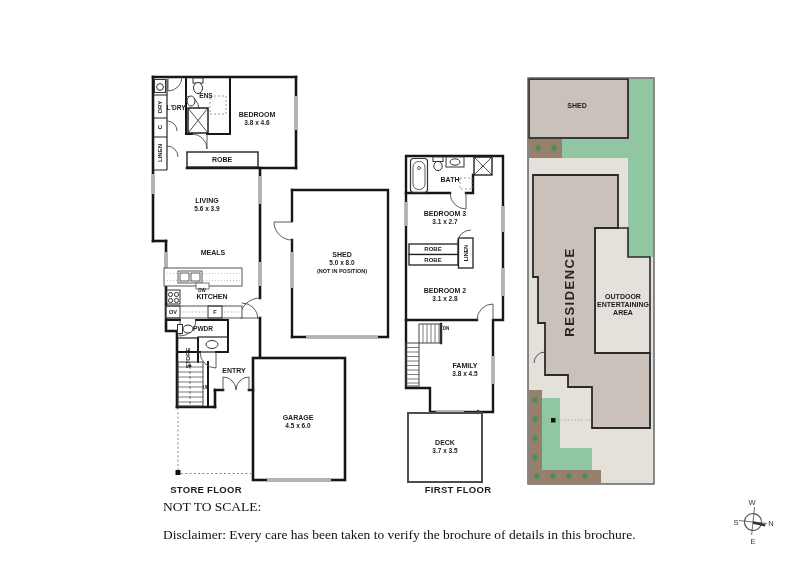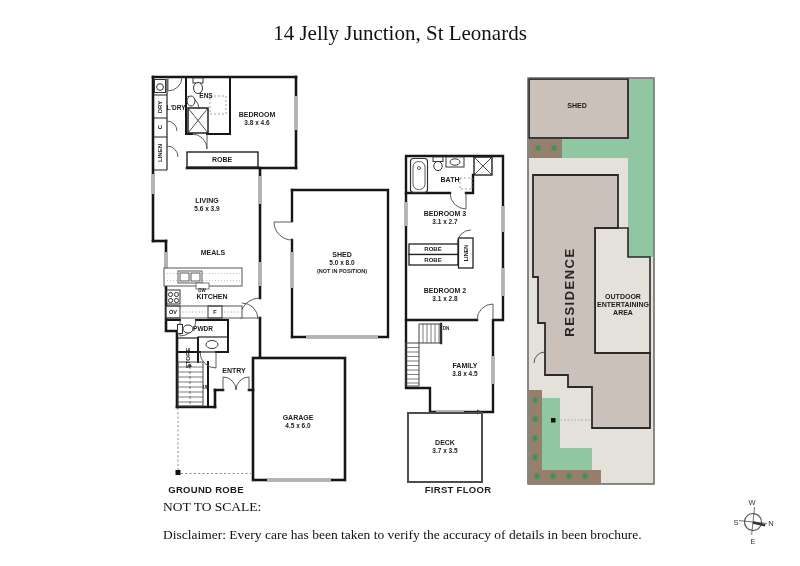--- a/index.html
+++ b/index.html
@@ -258,21 +258,20 @@
 
   <g transform="translate(753,522)">
     <g transform="rotate(6)" stroke="#555" fill="none">
       <circle r="8.5" stroke-width="1.2"></circle>
       <path d="M0,-15 V13 M-14,0 H14" stroke-width="0.8"></path>
       <path d="M0,0.5 L12.5,2" stroke="#333" stroke-width="2.4"></path>
     </g>
   </g>
 </svg>
 
-<div id="title">14 Jelly Junction, St Leonards</div>
 
 <div class="lbl rot f6" style="left:160px;top:107px">DRY</div>
 <div class="lbl rot f6" style="left:160px;top:127px">C</div>
 <div class="lbl rot f6" style="left:160px;top:153px">LINEN</div>
 <div class="lbl f65" style="left:176px;top:108px">L'DRY</div>
 <div class="lbl f65" style="left:206px;top:96px">ENS</div>
 <div class="lbl f7" style="left:257px;top:115px">BEDROOM</div>
 <div class="lbl f65" style="left:257px;top:123px">3.8 x 4.6</div>
 <div class="lbl f7" style="left:222px;top:160px">ROBE</div>
 <div class="lbl f7" style="left:207px;top:201px">LIVING</div>
@@ -281,21 +280,21 @@
 <div class="lbl f45" style="left:202px;top:291px">DW</div>
 <div class="lbl f7" style="left:212px;top:297px">KITCHEN</div>
 <div class="lbl f55" style="left:173px;top:312px">OV</div>
 <div class="lbl f55" style="left:215px;top:312px">F</div>
 <div class="lbl f65" style="left:203px;top:329px">PWDR</div>
 <div class="lbl rot f6" style="left:188px;top:358px">STORE</div>
 <div class="lbl f45" style="left:206px;top:388px">UP</div>
 <div class="lbl f7" style="left:234px;top:371px">ENTRY</div>
 <div class="lbl f7" style="left:298px;top:418px">GARAGE</div>
 <div class="lbl f65" style="left:298px;top:426px">4.5 x 6.0</div>
-<div class="lbl f95" style="left:206px;top:490px">GROUND ROBE</div>
+<div class="lbl f95" style="left:206px;top:490px">STORE FLOOR</div>
 
 <div class="lbl f7" style="left:342px;top:255px">SHED</div>
 <div class="lbl f65" style="left:342px;top:263px">5.0 x 8.0</div>
 <div class="lbl f55" style="left:342px;top:271px">(NOT IN POSITION)</div>
 
 <div class="lbl f7" style="left:450px;top:180px">BATH</div>
 <div class="lbl f7" style="left:445px;top:214px">BEDROOM 3</div>
 <div class="lbl f65" style="left:445px;top:222px">3.1 x 2.7</div>
 <div class="lbl f6" style="left:433px;top:249px">ROBE</div>
 <div class="lbl f6" style="left:433px;top:260px">ROBE</div>
@@ -312,15 +311,15 @@
 <div class="lbl f7" style="left:577px;top:106px">SHED</div>
 <div class="lbl rot" id="residence-lbl" style="left:570px;top:292px">RESIDENCE</div>
 <div class="lbl" id="outdoor-lbl" style="left:623px;top:305px">OUTDOOR ENTERTAINING AREA</div>
 
 <div class="compass-letter" style="left:752px;top:502px">W</div>
 <div class="compass-letter" style="left:736px;top:522px">S</div>
 <div class="compass-letter" style="left:771px;top:523px">N</div>
 <div class="compass-letter" style="left:753px;top:541px">E</div>
 
 <div class="footer-line" style="top:499px">NOT TO SCALE:</div>
-<div class="footer-line" style="top:527px">Disclaimer: Every care has been taken to verify the accuracy of details in been brochure.</div>
+<div class="footer-line" style="top:527px">Disclaimer: Every care has been taken to verify the brochure of details in this brochure.</div>
 
 </div>
 
 </body></html>

